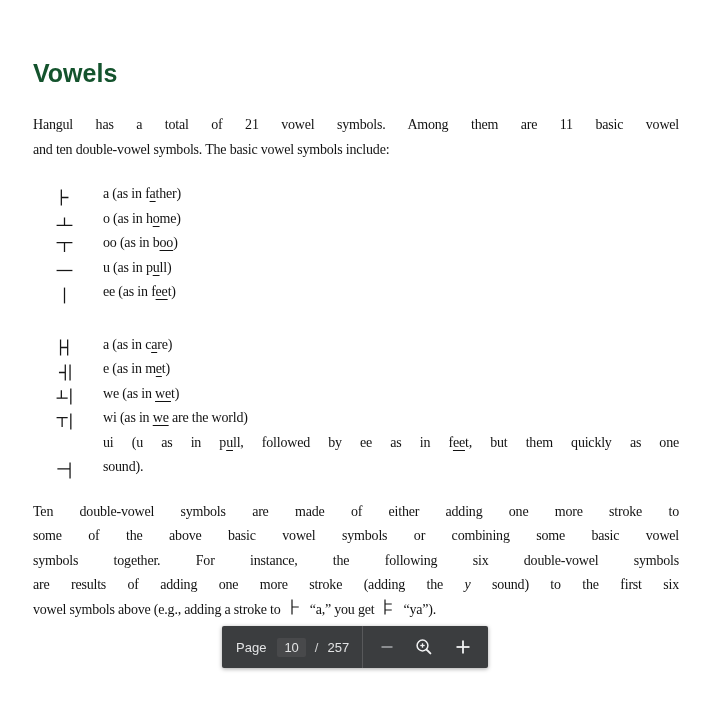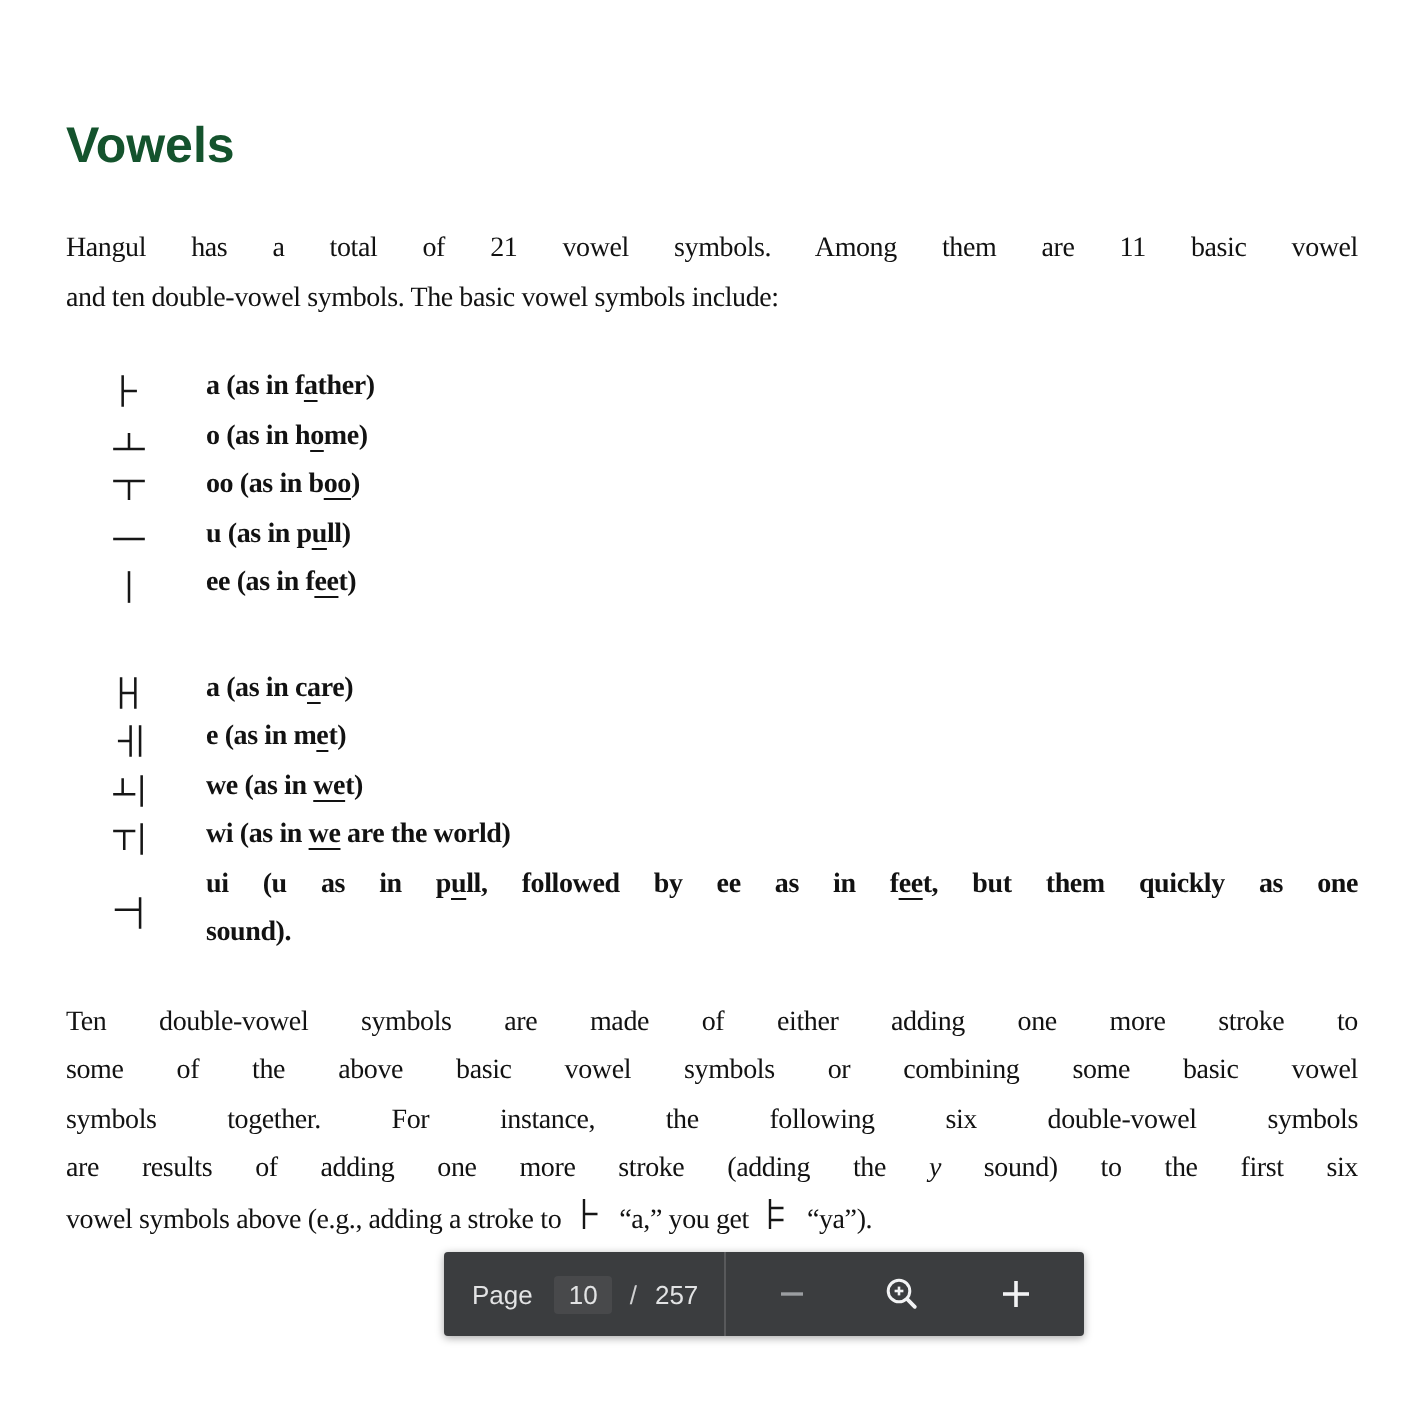--- a/index.html
+++ b/index.html
@@ -23,29 +23,29 @@
     margin:0 0 27px 0;line-height:26px;color:#14532d;
   }
   .block{font-size:14px;letter-spacing:-0.2px;}
   .block + .block{margin-top:20px;}
   .block.vowel-group + .block.vowel-group{margin-top:28px;}
   .tline{line-height:24.5px;}
   .tline.just{text-align:justify;text-align-last:justify;}
   .useg{text-decoration:underline;text-underline-offset:3px;text-decoration-thickness:1px;}
   .iseg{font-style:italic;}
   .vowel-group{padding-left:22px;}
-  .vowel-row{display:flex;align-items:center;font-weight:bold;}
+  .vowel-row{display:flex;align-items:flex-end;}
   .jamo-cell{flex:0 0 48px;width:48px;padding-top:3px;}
   .jamo-cell svg{display:block;}
   .row-text{flex:1 1 auto;min-width:0;}
   .jamo-inline{display:inline-block;vertical-align:-2px;margin:0 6px 0 5px;}
   .jamo-inline svg{display:block;}
   
   .pdf-toolbar{
-    position:absolute;left:222px;top:626px;width:320px;height:42px;
+    position:absolute;left:222px;top:626px;width:266px;height:42px;
     background:var(--toolbar-bg);border-radius:2px;display:flex;align-items:stretch;
     font-family:"Liberation Sans", sans-serif;font-size:13px;color:var(--toolbar-text);
     box-shadow:0 1px 4px rgba(0,0,0,0.35);
   }
   .tb-left{flex:0 0 140px;display:flex;align-items:center;padding-left:14px;}
   .tb-left .lbl{margin-right:11px;}
   .page-num{
     background:var(--pageinput);border-radius:2px;padding:2px 7px;margin-right:9px;
     color:var(--toolbar-text);min-width:14px;text-align:center;cursor:text;
   }

